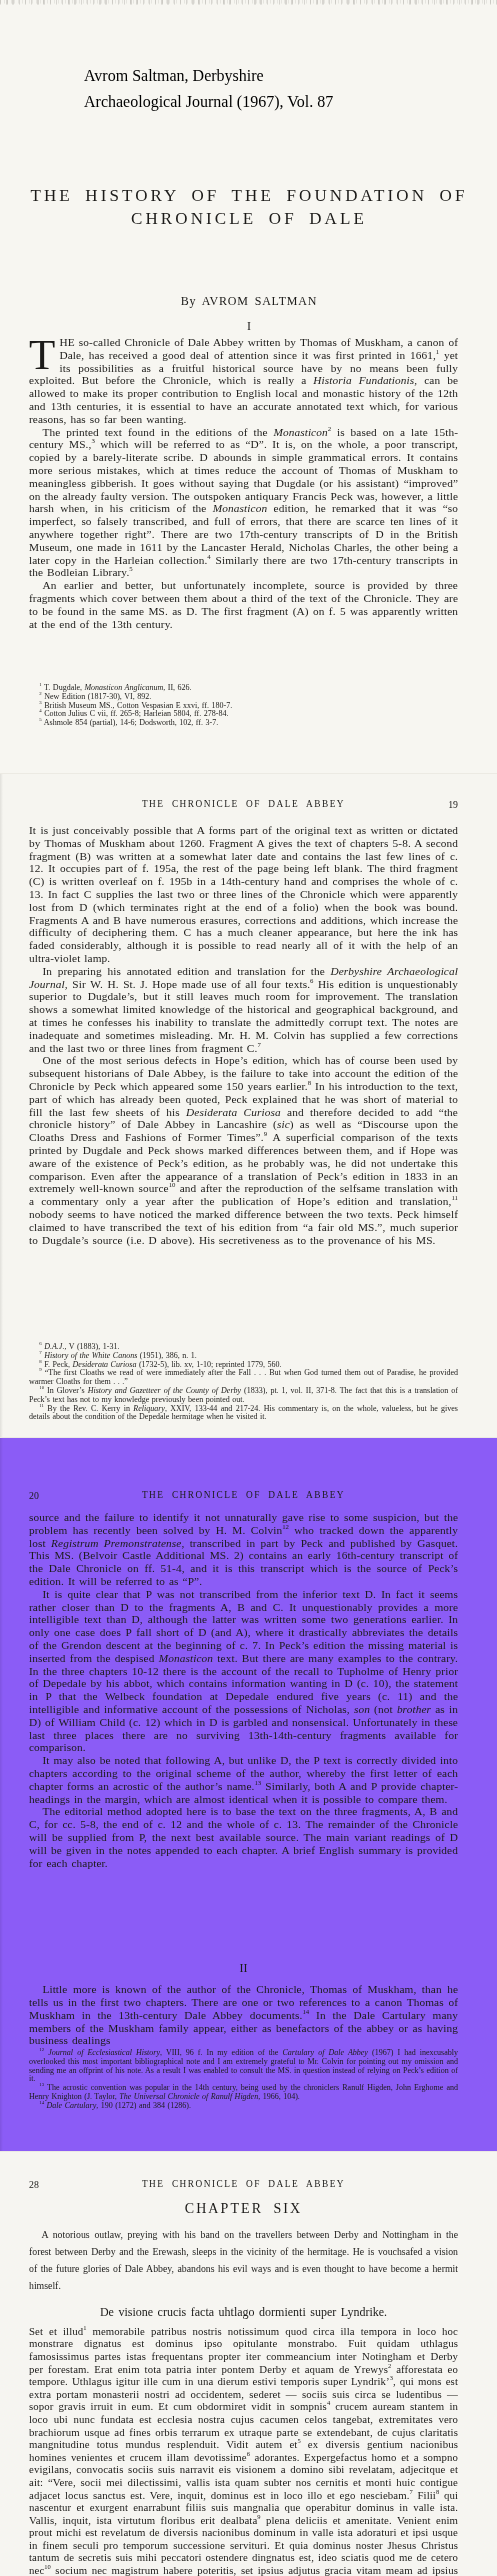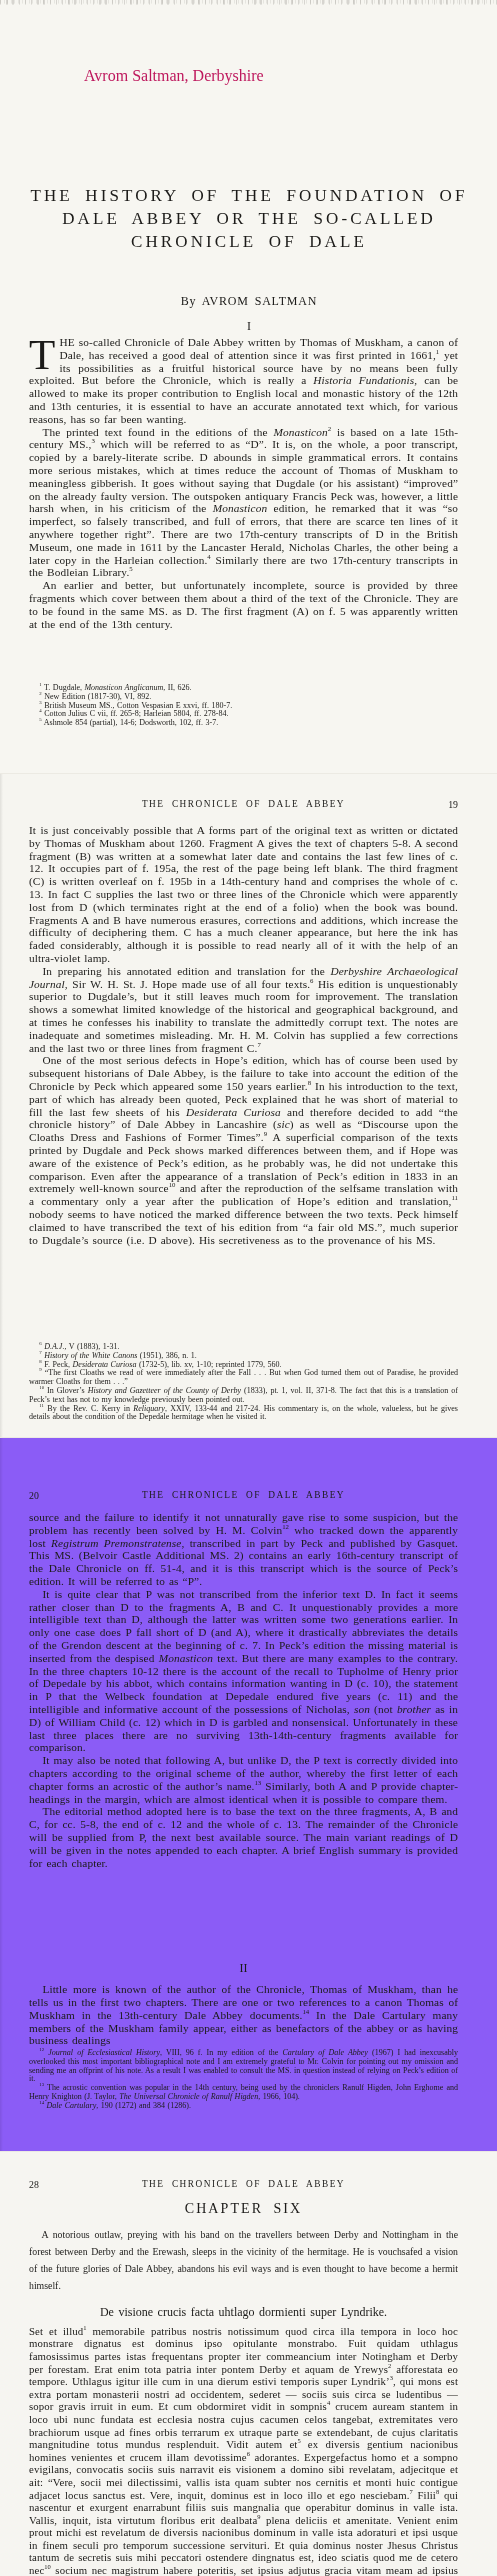--- a/index.html
+++ b/index.html
@@ -16,21 +16,21 @@
   .page-28{top:2151px;height:699px;background:#f6f5f1;border-top:0.5px solid #eceae3;}
 
   .noise{position:absolute;top:0;left:0;right:0;height:11.3px;opacity:.5;
     background:
       repeating-linear-gradient(90deg, rgba(66,62,54,.35) 0 1.5px, transparent 1.5px 6.2px),
       repeating-linear-gradient(90deg, rgba(66,62,54,.18) 0 1px, transparent 1px 3.6px);
     background-size:auto 4.6px, auto 3.6px;background-repeat:repeat-x;}
   .edge{position:absolute;left:0;top:0;bottom:0;width:3.1px;
     background:linear-gradient(90deg, rgba(0,0,0,.09), rgba(0,0,0,0));}
 
-  .citation{position:absolute;top:63px;left:84px;font-size:16px;line-height:26px;color:#be185d;}
+  .citation{position:absolute;top:63px;left:84px;font-size:16px;line-height:26px;color:#000000;}
   .article-title{position:absolute;top:184px;left:18.5px;right:18.5px;margin:0;font-weight:400;
     text-align:center;font-size:17px;line-height:23px;letter-spacing:3.1px;word-spacing:5.2px;}
   .subtitle{position:absolute;top:263px;left:0;right:0;text-align:center;
     font-style:italic;font-size:14px;letter-spacing:1px;word-spacing:3.6px;}
   .byline{position:absolute;top:294px;left:0;right:0;text-align:center;
     font-size:12px;letter-spacing:0.8px;word-spacing:2.1px;}
   .numeral{text-align:center;font-size:12px;}
   .num1{position:absolute;top:319px;left:0;right:0;}
 
   .col{position:absolute;left:29px;width:429px;}
@@ -68,24 +68,24 @@
     letter-spacing:0.1px;word-spacing:1px;}
   .mb14{margin-bottom:7.2px;}
 </style>
 </head>
 <body>
 
 <section class="page page-t">
   <div class="noise"></div>
   <div class="citation">
     <div>Avrom Saltman, Derbyshire</div>
+    <div>Archaeological Journal (1967), Vol. 87</div>
   </div>
   <h1 class="article-title">
     <div>THE HISTORY OF THE FOUNDATION OF</div>
-    <div>DALE ABBEY OR THE SO-CALLED</div>
     <div>CHRONICLE OF DALE</div>
   </h1>
   <div class="byline">By AVROM SALTMAN</div>
   <div class="numeral num1">I</div>
 
   <div class="col body-t">
     <p class="para">
       <span class="drop">T</span><span><span>HE so-called Chronicle of Dale Abbey written by Thomas of Muskham, a canon of Dale, has received a good deal of attention since it was first printed in 1661,</span><sup class="fn-mark">1</sup><span> yet its possibilities as a fruitful historical source have by no means been fully exploited. But before the Chronicle, which is really a </span><span class="it">Historia Fundationis</span><span>, can be allowed to make its proper contribution to English local and monastic history of the 12th and 13th centuries, it is essential to have an accurate annotated text which, for various reasons, has so far been wanting.</span></span>
     </p>
     <p class="para indent"><span>The printed text found in the editions of the </span><span class="it">Monasticon</span><sup class="fn-mark">2</sup><span> is based on a late 15th-century MS.,</span><sup class="fn-mark">3</sup><span> which will be referred to as “D”. It is, on the whole, a poor transcript, copied by a barely-literate scribe. D abounds in simple grammatical errors. It contains more serious mistakes, which at times reduce the account of Thomas of Muskham to meaningless gibberish. It goes without saying that Dugdale (or his assistant) “improved” on the already faulty version. The outspoken antiquary Francis Peck was, however, a little harsh when, in his criticism of the </span><span class="it">Monasticon</span><span> edition, he remarked that it was “so imperfect, so falsely transcribed, and full of errors, that there are scarce ten lines of it anywhere together right”. There are two 17th-century transcripts of D in the British Museum, one made in 1611 by the Lancaster Herald, Nicholas Charles, the other being a later copy in the Harleian collection.</span><sup class="fn-mark">4</sup><span> Similarly there are two 17th-century transcripts in the Bodleian Library.</span><sup class="fn-mark">5</sup></p>

